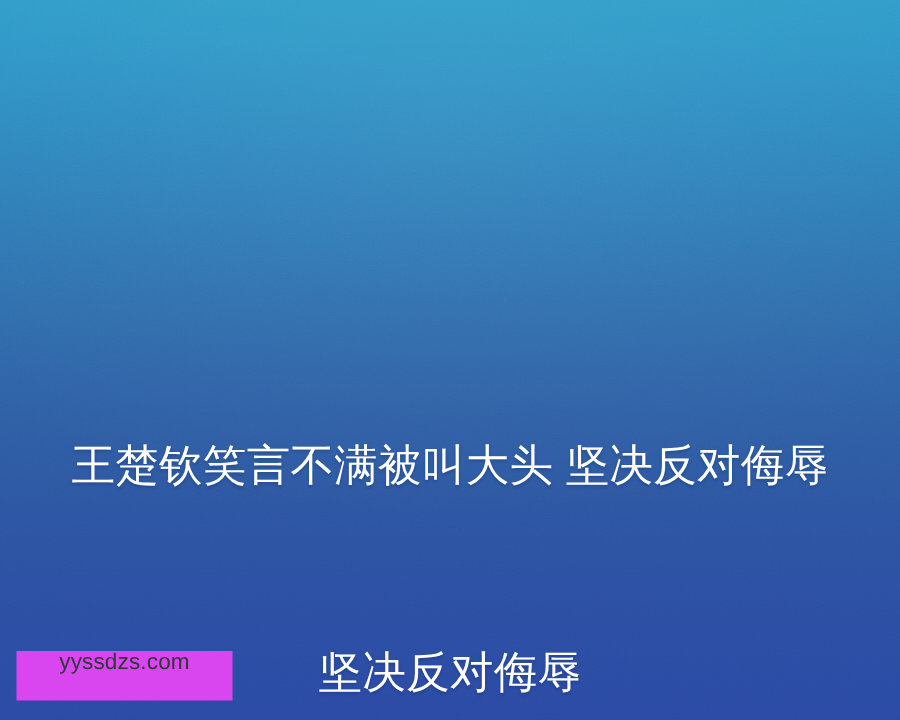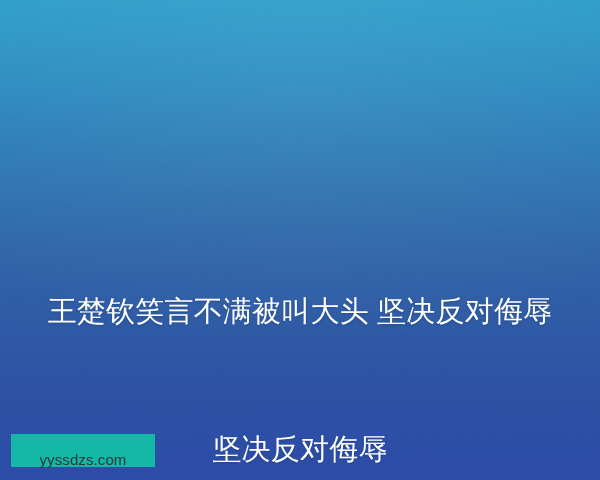--- a/index.html
+++ b/index.html
@@ -77,23 +77,23 @@
   }
   .headline-line { display: block; }
 
   
   #watermark {
     position: absolute;
     left: 11px;
     top: 434px;
     width: 144px;
     height: 33px;
-    background: #14b8a6;
+    background: #d946ef;
     display: flex;
-    align-items: flex-end;
+    align-items: flex-start;
     justify-content: center;
     box-sizing: border-box;
   }
   #watermark-text {
     color: #30363a;
     font-size: 15px;
     line-height: 1;
     letter-spacing: 0.1px;
     white-space: nowrap;
   }

